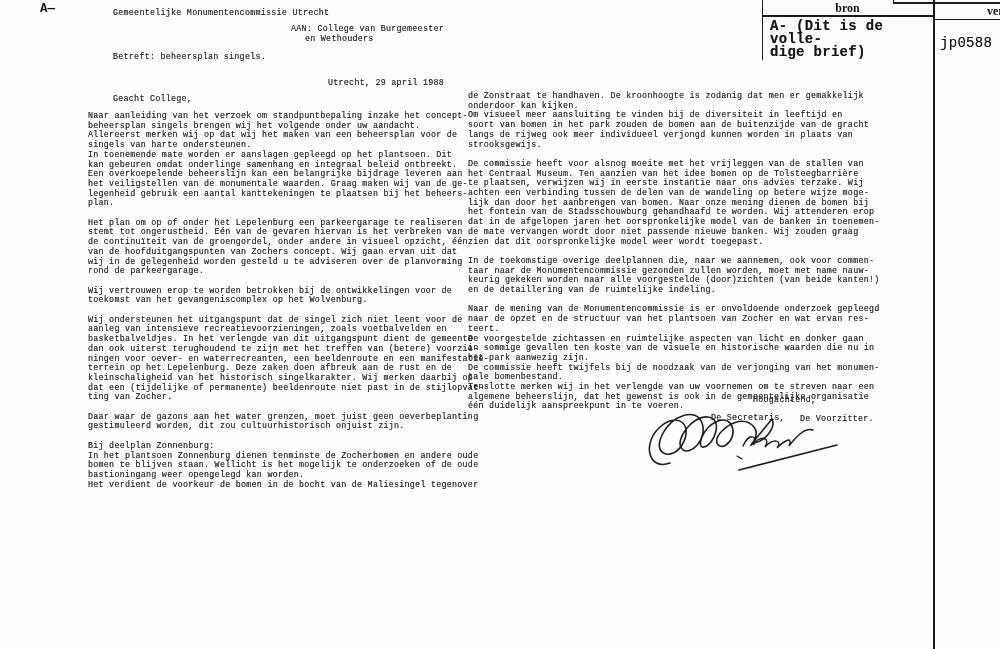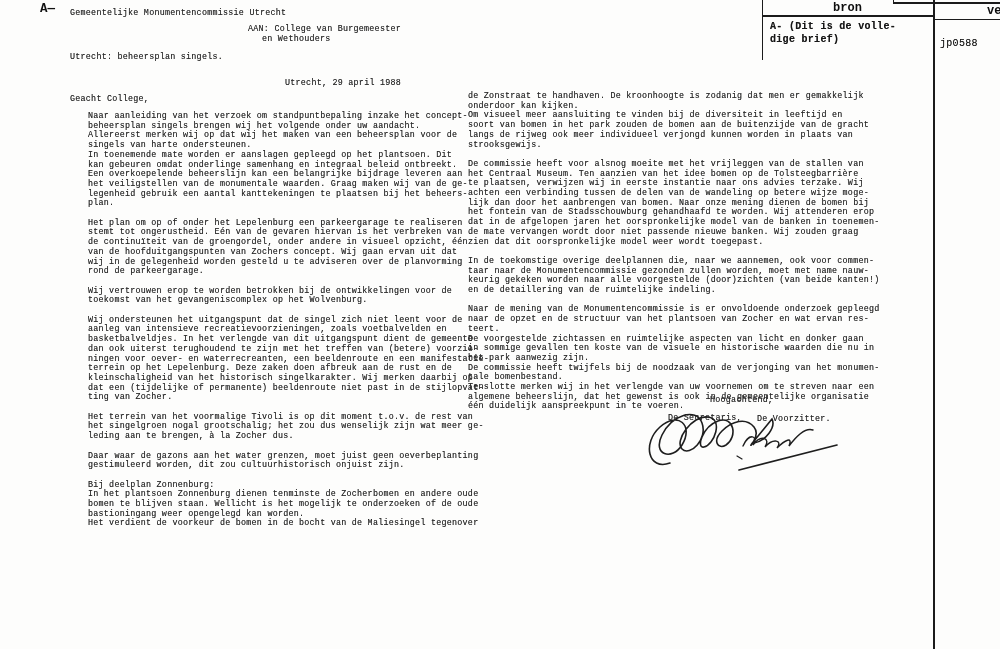--- a/index.html
+++ b/index.html
@@ -16,39 +16,40 @@
     color:#262626;
   }
   .tw{
     font-family:"Liberation Mono", monospace;
     font-size:8.4px;
     line-height:9.7px;
     letter-spacing:0.25px;
     color:#2a2a2a;
     text-shadow:0 0 0.4px rgba(20,20,20,0.55);
     white-space:pre-line;
+    margin-left:43px;
   }
   .abs{position:absolute;}
   .para{margin:0 0 9.7px 0;}
   .col{position:absolute;}
   .rule{position:absolute;background:#1b1b1b;}
   .hand{
     font-family:"Liberation Mono", monospace;
     font-weight:bold;
     color:#111;
   }
   .tbl-head{
-    font-family:Liberation Mono, monospace;
+    font-family:Liberation Serif, serif;
     font-weight:bold;
     font-size:12px;
     color:#0e0e0e;
   }
   .note{
     font-family:"Liberation Mono", monospace;
-    font-size:10px;
+    font-size:14px;
     line-height:13px;
     font-weight:bold;
     letter-spacing:0.3px;
     color:#161616;
     text-shadow:0 0 0.4px rgba(0,0,0,0.5);
     white-space:pre-line;
   }
   svg{overflow:visible;}
 </style>
 </head>
@@ -56,21 +57,21 @@
 
 <div class="page">
 
   <div class="abs hand" style="left:40px;top:2px;font-size:12.5px;">A—</div>
 
   <div class="abs tw" style="left:70px;top:9px;">Gemeentelijke Monumentencommissie Utrecht</div>
 
   <div class="abs tw" style="left:248px;top:25px;">AAN: College van Burgemeester</div>
   <div class="abs tw" style="left:262px;top:35px;">en Wethouders</div>
 
-  <div class="abs tw" style="left:70px;top:53px;">Utrecht: beheersplan singels.</div>
+  <div class="abs tw" style="left:70px;top:53px;">Betreft: beheersplan singels.</div>
 
   <div class="abs tw" style="left:285px;top:79px;">Utrecht, 29 april 1988</div>
 
   <div class="abs tw" style="left:70px;top:95px;">Geacht College,</div>
 
   <div class="col" style="left:68px;top:112px;width:424px;margin-left:20px;">
     <p class="tw para">Naar aanleiding van het verzoek om standpuntbepaling inzake het concept-
 beheersplan singels brengen wij het volgende onder uw aandacht.
 Allereerst merken wij op dat wij het maken van een beheersplan voor de
 singels van harte ondersteunen.
@@ -90,23 +91,20 @@
 toekomst van het gevangeniscomplex op het Wolvenburg.</p>
     <p class="tw para">Wij ondersteunen het uitgangspunt dat de singel zich niet leent voor de
 aanleg van intensieve recreatievoorzieningen, zoals voetbalvelden en
 basketbalveldjes. In het verlengde van dit uitgangspunt dient de gemeente
 dan ook uiterst terughoudend te zijn met het treffen van (betere) voorzie-
 ningen voor oever- en waterrecreanten, een beeldenroute en een manifestatie-
 terrein op het Lepelenburg. Deze zaken doen afbreuk aan de rust en de
 kleinschaligheid van het historisch singelkarakter. Wij merken daarbij op
 dat een (tijdelijke of permanente) beeldenroute niet past in de stijlopvat-
 ting van Zocher.</p>
-    <p class="tw para">Het terrein van het voormalige Tivoli is op dit moment t.o.v. de rest van
-het singelgroen nogal grootschalig; het zou dus wenselijk zijn wat meer ge-
-leding aan te brengen, à la Zocher dus.</p>
     <p class="tw para">Daar waar de gazons aan het water grenzen, moet juist geen oeverbeplanting
 gestimuleerd worden, dit zou cultuurhistorisch onjuist zijn.</p>
     <p class="tw para">Bij deelplan Zonnenburg:
 In het plantsoen Zonnenburg dienen tenminste de Zocherbomen en andere oude
 bomen te blijven staan. Wellicht is het mogelijk te onderzoeken of de oude
 bastioningang weer opengelegd kan worden.
 Het verdient de voorkeur de bomen in de bocht van de Maliesingel tegenover</p>
   </div>
 
   <div class="col" style="left:468px;top:92px;width:440px;">

